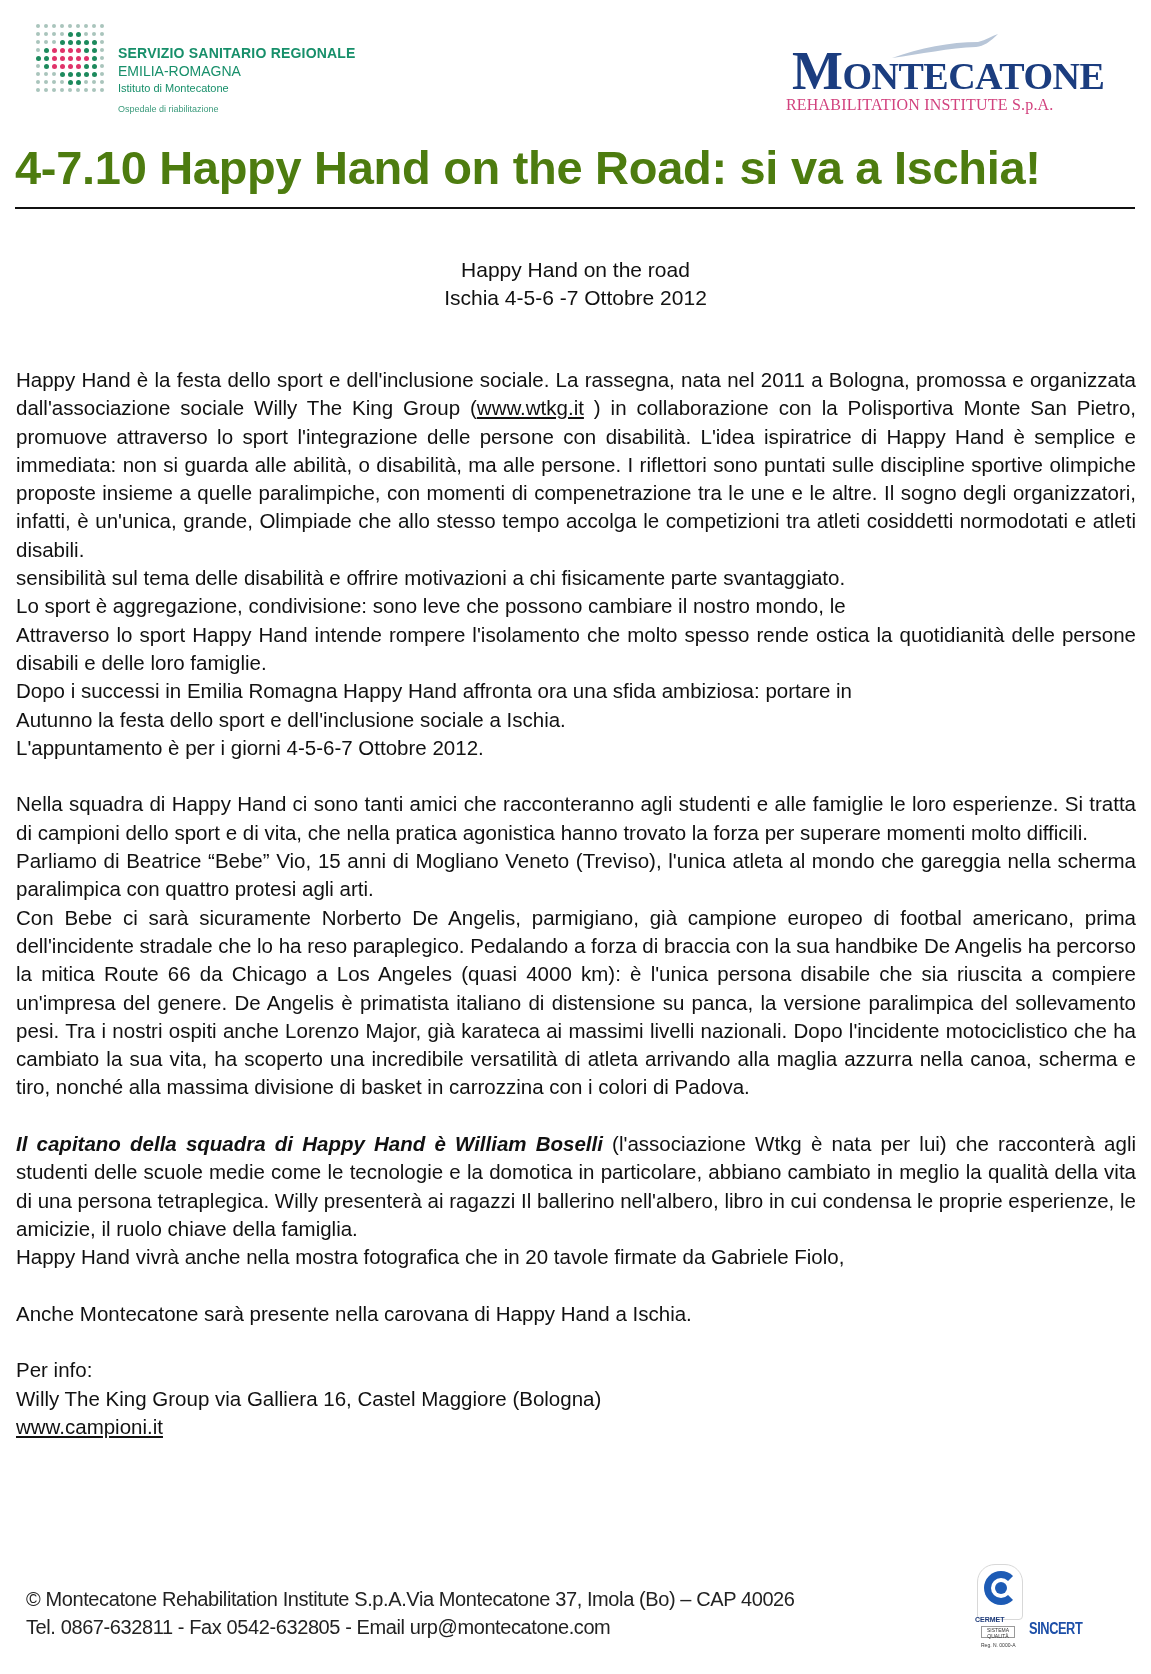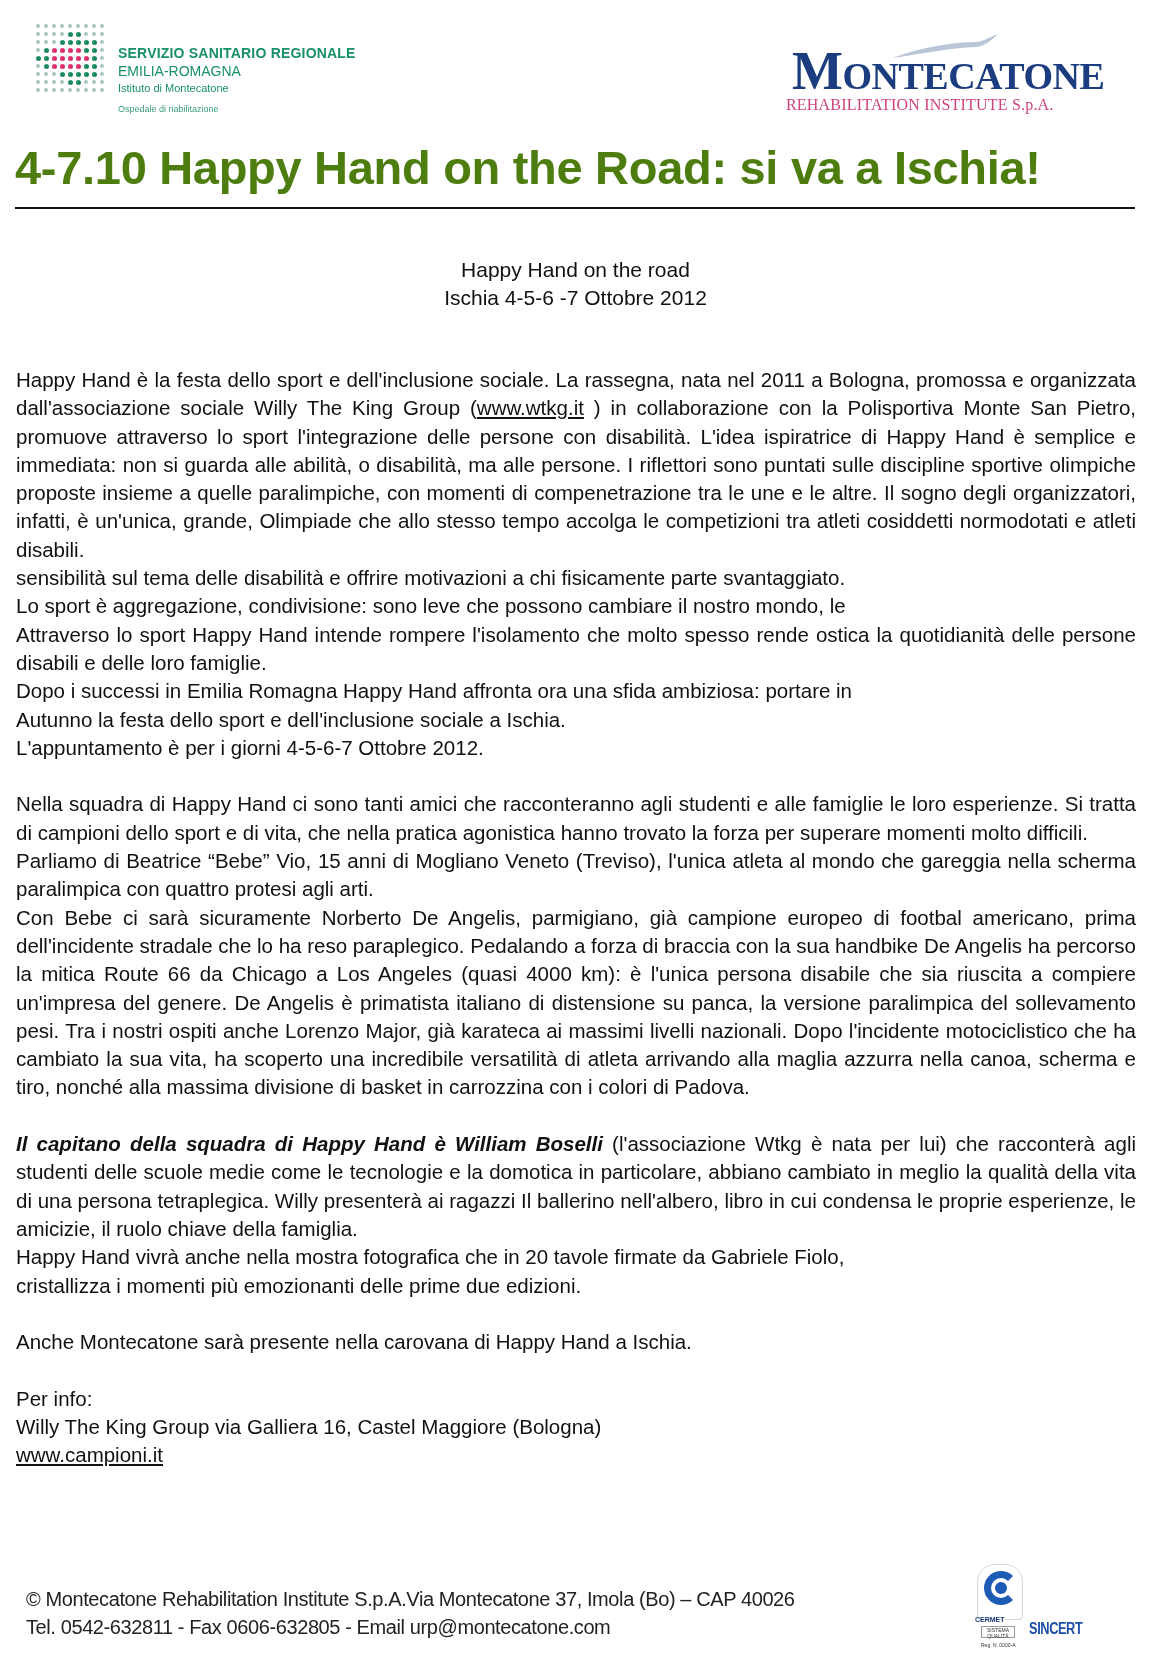--- a/index.html
+++ b/index.html
@@ -186,32 +186,31 @@
   <p>Dopo i successi in Emilia Romagna Happy Hand affronta ora una sfida ambiziosa: portare in</p>
   <p>Autunno la festa dello sport e dell'inclusione sociale a Ischia.</p>
   <p>L'appuntamento è per i giorni 4-5-6-7 Ottobre 2012.</p>
   <div class="gap"></div>
   <p class="j">Nella squadra di Happy Hand ci sono tanti amici che racconteranno agli studenti e alle famiglie le loro esperienze. Si tratta di campioni dello sport e di vita, che nella pratica agonistica hanno trovato la forza per superare momenti molto difficili.</p>
   <p class="j">Parliamo di Beatrice “Bebe” Vio, 15 anni di Mogliano Veneto (Treviso), l'unica atleta al mondo che gareggia nella scherma paralimpica con quattro protesi agli arti.</p>
   <p class="j">Con Bebe ci sarà sicuramente Norberto De Angelis, parmigiano, già campione europeo di footbal americano, prima dell'incidente stradale che lo ha reso paraplegico. Pedalando a forza di braccia con la sua handbike De Angelis ha percorso la mitica Route 66 da Chicago a Los Angeles (quasi 4000 km): è l'unica persona disabile che sia riuscita a compiere un'impresa del genere. De Angelis è primatista italiano di distensione su panca, la versione paralimpica del sollevamento pesi. Tra i nostri ospiti anche Lorenzo Major, già karateca ai massimi livelli nazionali. Dopo l'incidente motociclistico che ha cambiato la sua vita, ha scoperto una incredibile versatilità di atleta arrivando alla maglia azzurra nella canoa, scherma e tiro, nonché alla massima divisione di basket in carrozzina con i colori di Padova.</p>
   <div class="gap"></div>
   <p class="j"><span class="bi">Il capitano della squadra di Happy Hand è William Boselli</span><span> (l'associazione Wtkg è nata per lui) che racconterà agli studenti delle scuole medie come le tecnologie e la domotica in particolare, abbiano cambiato in meglio la qualità della vita di una persona tetraplegica. Willy presenterà ai ragazzi Il ballerino nell'albero, libro in cui condensa le proprie esperienze, le amicizie, il ruolo chiave della famiglia.</span></p>
   <p>Happy Hand vivrà anche nella mostra fotografica che in 20 tavole firmate da Gabriele Fiolo,</p>
-  <p>cristallizza i momenti più emozionanti delle prime due edizioni.</p>
   <div class="gap"></div>
   <p>Anche Montecatone sarà presente nella carovana di Happy Hand a Ischia.</p>
   <div class="gap"></div>
   <p>Per info:</p>
   <p>Willy The King Group via Galliera 16, Castel Maggiore (Bologna)</p>
   <p><a href="#">www.campioni.it</a></p>
 </div>
 
 <div class="footer-address">
   <div>© Montecatone Rehabilitation Institute S.p.A.Via Montecatone 37, Imola (Bo) – CAP 40026</div>
-  <div>Tel. 0542-632811 -  Fax 0606-632805 -  Email urp@montecatone.com</div>
+  <div>Tel. 0867-632811 -  Fax 0542-632805 -  Email urp@montecatone.com</div>
 </div>
 
 <div class="cert">
   <div class="cert-c">
     <div class="cert-ring"></div>
     <div class="cert-dot"></div>
   </div>
   <div class="cert-name">CERMET</div>
   <div class="cert-sub">SISTEMA QUALITÀ</div>
   <div class="cert-reg">Reg. N. 0000-A</div>

